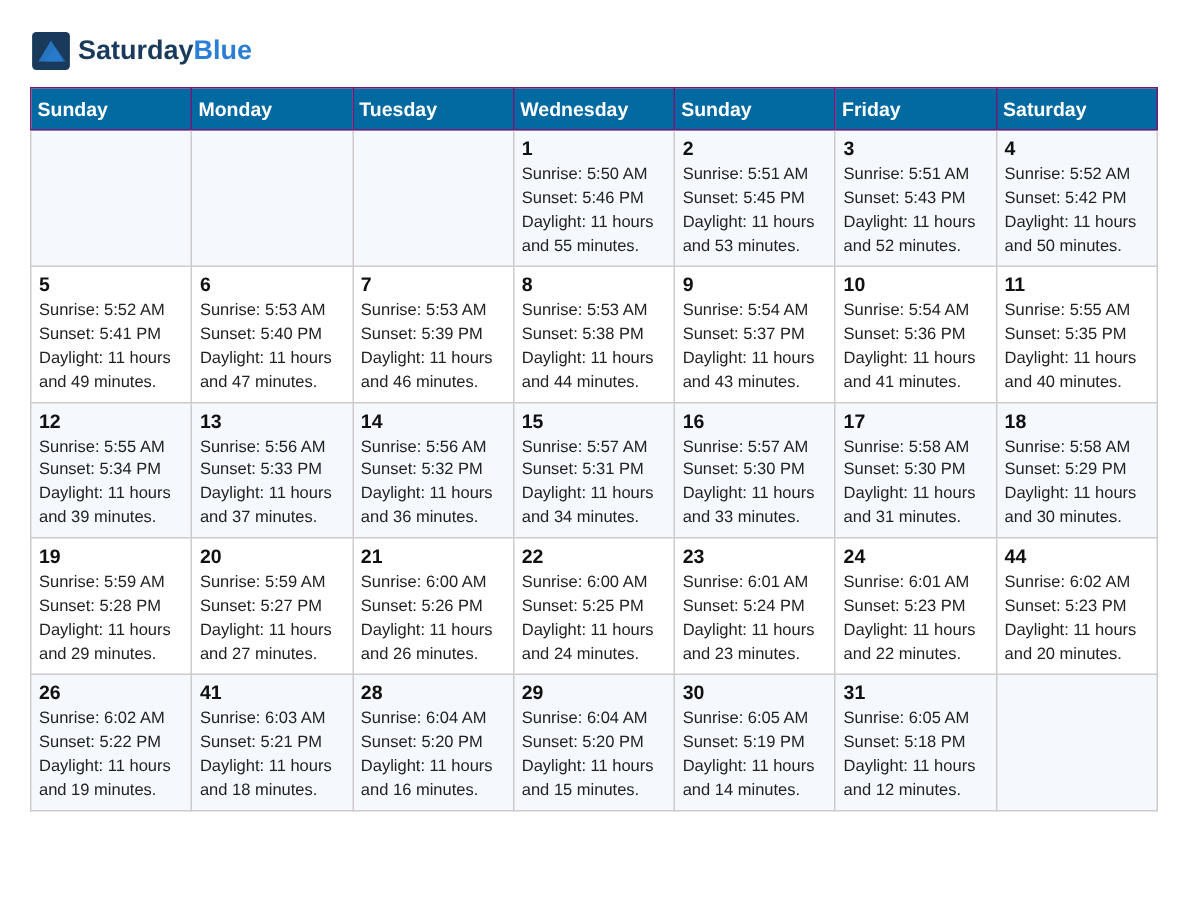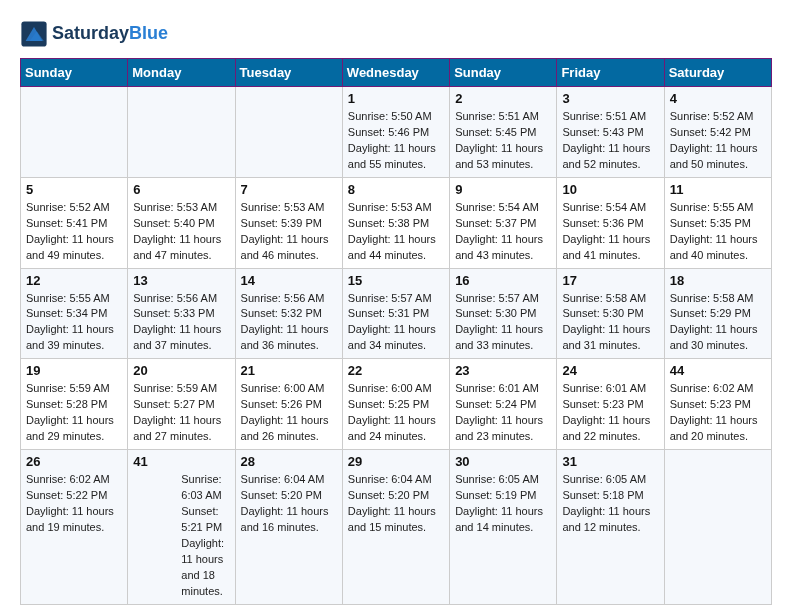--- a/index.html
+++ b/index.html
@@ -282,21 +282,21 @@
       </tr>
       <tr>
         <td>
           <div class="day-number">26</div>
           <div class="cell-detail" style="white-space: pre-line;">Sunrise: 6:02 AM
 Sunset: 5:22 PM
 Daylight: 11 hours and 19 minutes.</div>
         </td>
         <td>
           <div class="day-number">41</div>
-          <div class="cell-detail" style="white-space: pre-line; margin-left: 48px;">Sunrise: 6:03 AM
+          <div class="cell-detail" style="white-space: pre-line;">Sunrise: 6:03 AM
 Sunset: 5:21 PM
 Daylight: 11 hours and 18 minutes.</div>
         </td>
         <td>
           <div class="day-number">28</div>
           <div class="cell-detail" style="white-space: pre-line;">Sunrise: 6:04 AM
 Sunset: 5:20 PM
 Daylight: 11 hours and 16 minutes.</div>
         </td>
         <td>

